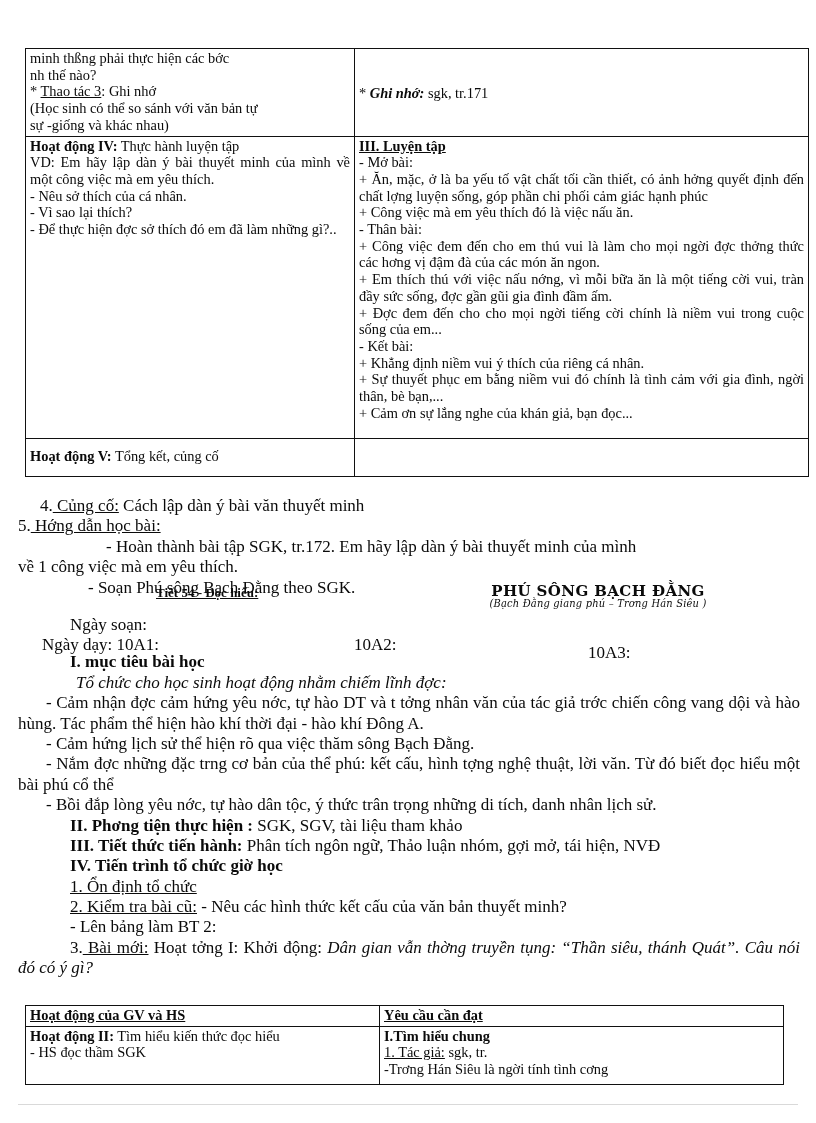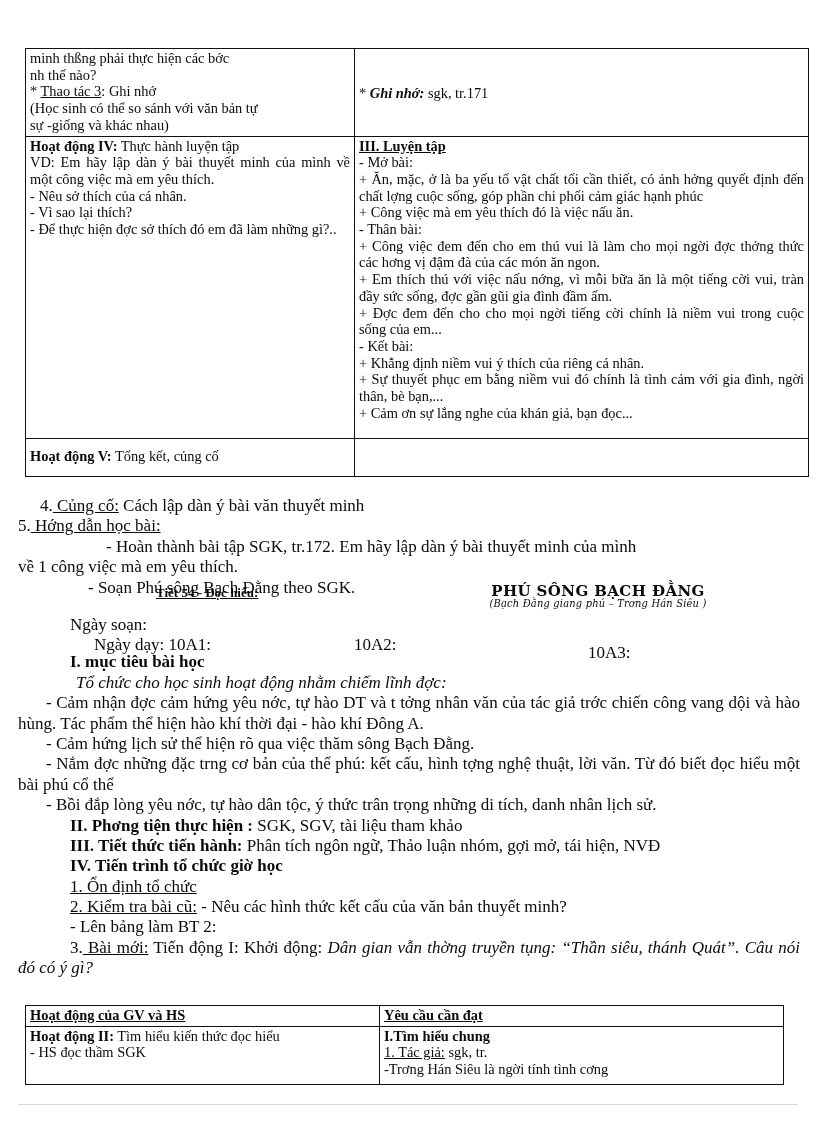--- a/index.html
+++ b/index.html
@@ -166,21 +166,21 @@
       <td class="c-left" style="height:298px">
         <span class="line"><span class="b">Hoạt động IV:</span><span> Thực hành luyện tập</span></span>
         <span class="line just">VD: Em hãy lập dàn ý bài thuyết minh của mình về một công việc mà em yêu thích.</span>
         <span class="line">- Nêu sở thích của cá nhân.</span>
         <span class="line">- Vì sao lại thích?</span>
         <span class="line just">- Để thực hiện đợc   sở thích đó em đã làm những gì?..</span>
       </td>
       <td class="c-right">
         <span class="line bu">III. Luyện tập</span>
         <span class="line">- Mở bài:</span>
-        <span class="line just">+ Ăn, mặc, ở là ba yếu tố vật chất tối cần thiết, có ảnh hởng  quyết định đến chất lợng   cuộc sống, góp phần chi phối cảm giác hạnh phúc</span>
+        <span class="line just">+ Ăn, mặc, ở là ba yếu tố vật chất tối cần thiết, có ảnh hởng  quyết định đến chất lợng   luyện sống, góp phần chi phối cảm giác hạnh phúc</span>
         <span class="line">+ Công việc mà em yêu thích đó là việc nấu ăn.</span>
         <span class="line">- Thân bài:</span>
         <span class="line just">+ Công việc đem đến cho em thú vui là làm cho mọi ngời đợc  thởng   thức các hơng   vị đậm đà của các món ăn ngon.</span>
         <span class="line just">+ Em thích thú với việc nấu nớng,   vì mỗi bữa ăn là một tiếng cời   vui, tràn đầy sức sống, đợc   gần gũi gia đình đầm ấm.</span>
         <span class="line just">+ Đợc   đem đến cho cho mọi ngời   tiếng cời chính là niềm vui trong cuộc sống của em...</span>
         <span class="line">- Kết bài:</span>
         <span class="line">+ Khẳng định niềm vui ý thích của  riêng cá nhân.</span>
         <span class="line just">+ Sự thuyết phục em bằng niềm vui đó chính là tình cảm với gia đình, ngời   thân, bè bạn,...</span>
         <span class="line">+ Cảm ơn sự lắng nghe của khán giả, bạn đọc...</span>
       </td>
@@ -207,37 +207,37 @@
     <span class="tiet-label">Tiết 54 - Đọc hiểu:</span>
     <span class="poem-title">
       <span class="main">PHÚ SÔNG BẠCH ĐẰNG</span>
       <span class="sub">(Bạch Đằng giang phú – Trơng   Hán Siêu )</span>
     </span>
   </div>
 
   <div class="body-block blk-main">
     <p class="p" style="text-indent:52px">Ngày soạn:</p>
     <div class="date-row">
-      <span class="c1" style="margin-left:76px">Ngày dạy: 10A1:</span>
+      <span class="c1" style="margin-left:24px">Ngày dạy: 10A1:</span>
       <span class="c2">10A2:</span>
       <span class="c3">10A3:</span>
     </div>
     <p class="p b" style="text-indent:52px">I. mục tiêu bài học</p>
     <p class="p i" style="text-indent:58px">Tổ chức cho học sinh hoạt động nhằm chiếm lĩnh đợc:</p>
     <p class="p j" style="text-indent:28px">- Cảm nhận đợc   cảm hứng yêu nớc,   tự hào DT và t   tởng   nhân văn của tác giả trớc   chiến công vang dội và hào hùng. Tác phẩm thể hiện hào khí thời đại -  hào khí Đông A.</p>
     <p class="p" style="text-indent:28px">- Cảm hứng lịch sử thể hiện rõ qua việc thăm sông Bạch Đằng.</p>
     <p class="p j" style="text-indent:28px">- Nắm đợc   những đặc trng   cơ bản của thể phú: kết cấu, hình tợng   nghệ thuật, lời văn. Từ đó biết đọc hiểu một bài phú cổ thể</p>
     <p class="p j" style="text-indent:28px">- Bồi đắp lòng yêu nớc,   tự hào dân tộc, ý thức trân trọng những di tích, danh nhân lịch sử.</p>
     <p class="p" style="text-indent:52px"><span class="b">II. Phơng   tiện thực hiện :</span><span> SGK, SGV, tài liệu tham khảo</span></p>
     <p class="p j" style="text-indent:52px"><span class="b">III. Tiết thức tiến hành:</span><span> Phân tích ngôn ngữ, Thảo luận nhóm, gợi mở, tái hiện, NVĐ</span></p>
     <p class="p b" style="text-indent:52px">IV. Tiến trình tổ chức giờ học</p>
     <p class="p u" style="text-indent:52px">1. Ổn định tổ chức</p>
     <p class="p" style="text-indent:52px"><span class="u">2.  Kiểm tra bài cũ:</span><span> - Nêu các hình thức kết cấu của văn bản thuyết minh?</span></p>
     <p class="p" style="text-indent:52px">- Lên bảng làm BT 2:</p>
-    <p class="p j" style="text-indent:52px"><span>3.</span><span class="u"> Bài mới:</span><span> Tiến động I: Khởi động: </span><span class="i">Dân gian vẫn thờng   truyền tụng: “Thần siêu, thánh Quát”. Câu nói đó có ý gì?</span></p>
+    <p class="p j" style="text-indent:52px"><span>3.</span><span class="u"> Bài mới:</span><span> Hoạt tởng I: Khởi động: </span><span class="i">Dân gian vẫn thờng   truyền tụng: “Thần siêu, thánh Quát”. Câu nói đó có ý gì?</span></p>
   </div>
 
   <table class="grid table-bottom">
     <tbody>
         <tr>
       <td class="c-left">
         <span class="line bu">Hoạt động của GV và HS</span>
       </td>
       <td class="c-right">
         <span class="line bu">Yêu cầu cần đạt</span>

